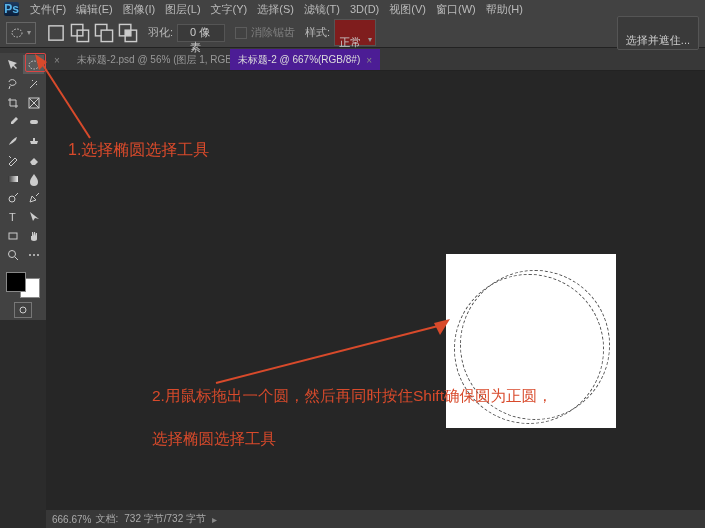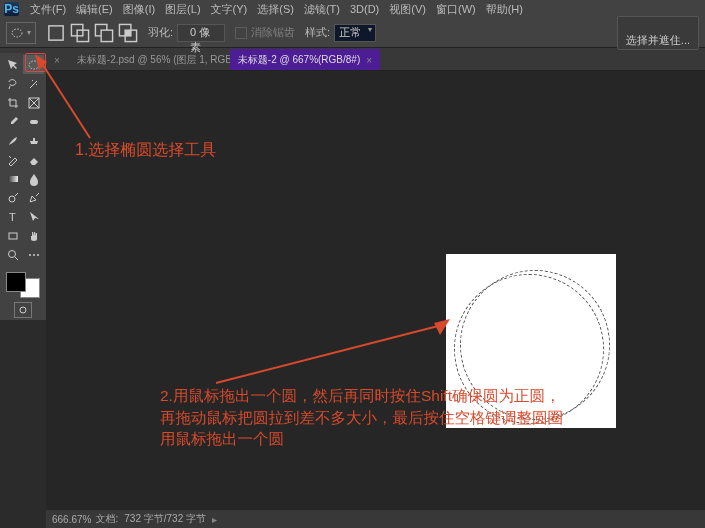--- a/index.html
+++ b/index.html
@@ -39,22 +39,22 @@
     width: 20px; height: 20px;
     display: flex; align-items: center; justify-content: center;
     color: #ccc;
   }
   .opts-group { display: flex; align-items: center; gap: 4px; }
   .opts-input {
     background: #3a3a3a; border: 1px solid #555;
     color: #ccc; height: 18px; font-size: 11px; padding: 0 12px;
   }
   .opts-select {
-    background: #0f172a; border: 1px solid #555;
-    color: #ccc; height: 18px; font-size: 11px; padding: 0 14px 0 4px;
+    background: #7f1d1d; border: 1px solid #555;
+    color: #ccc; height: 27px; font-size: 11px; padding: 15px 14px 0 4px;
     position: relative;
   }
   .tabs {
     height: 23px; background: #383838;
     display: flex; align-items: flex-end; padding-left: 46px;
     font-size: 10px; border-bottom: 1px solid #222;
   }
   .tab {
     height: 21px; padding: 0 8px; margin-right: 1px;
     display: flex; align-items: center; gap: 6px;
@@ -105,29 +105,29 @@
     position: absolute; width: 150px; height: 150px; border-radius: 50%;
     border: 1px dashed #555;
   }
   .marquee.a { left: 14px; top: 16px; }
   .marquee.b { left: 8px; top: 20px; }
   .arrow1 {
     position: absolute; left: 35px; top: 54px; width: 60px; height: 88px;
     pointer-events: none;
   }
   .anno1 {
-    position: absolute; left: 75px; top: 140px;
+    position: absolute; left: 68px; top: 140px;
     color: #d84a2b; font-size: 16px; font-weight: 500;
   }
   .arrow2 {
     position: absolute; left: 210px; top: 319px; width: 240px; height: 70px;
     pointer-events: none;
   }
   .anno2 {
-    position: absolute; left: 160px; top: 385px;
+    position: absolute; left: 152px; top: 385px;
     color: #d84a2b; font-size: 15.5px; font-weight: 500;
     line-height: 1.4; max-width: 500px;
   }
   .status {
     position: absolute; left: 46px; right: 0; bottom: 0; height: 18px;
     background: #383838; display: flex; align-items: center;
     font-size: 10px; color: #aaa; padding: 0 6px; gap: 4px;
   }
   .sb-seg { display:flex; align-items:center; gap:6px; }
   .sb-chev { color: #888; }
@@ -368,22 +368,22 @@
   <polygon points="0,0 12,8 4,16" fill="#d84a2b"></polygon>
 </svg>
 <div class="anno1">1.选择椭圆选择工具</div>
 
 <svg class="arrow2" viewBox="0 0 240 70">
   <line x1="6" y1="64" x2="232" y2="6" stroke="#d84a2b" stroke-width="2"></line>
   <polygon points="240,0 224,4 230,16" fill="#d84a2b"></polygon>
 </svg>
 <div class="anno2">
   <span>2.用鼠标拖出一个圆，然后再同时按住Shift确保圆为正圆，</span><br>
-  <span>再拖动鼠标把圆拉到差不多大小，最后按住空格键调整圆圈</span><br>
-  <span>用鼠标拖出一个圆</span>
+  <br>
+  <span>选择椭圆选择工具</span>
 </div>
 
 <div class="status">
   <div class="sb-seg">
     <span>666.67%</span>
   </div>
   <div class="sb-seg">
     <span>文档:</span>
     <span>732 字节/732 字节</span>
     <span class="sb-chev">▸</span>

